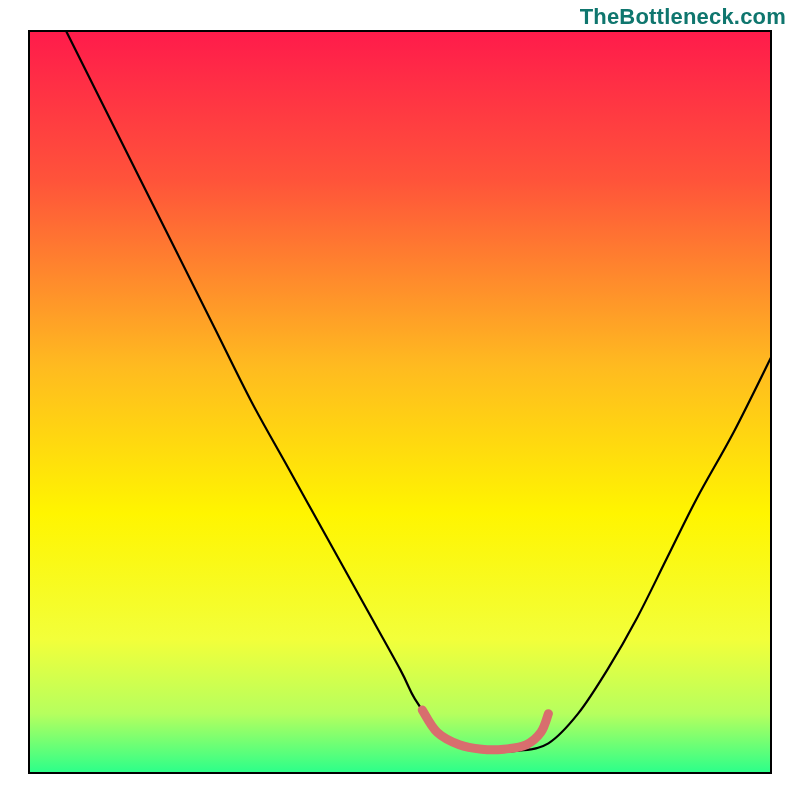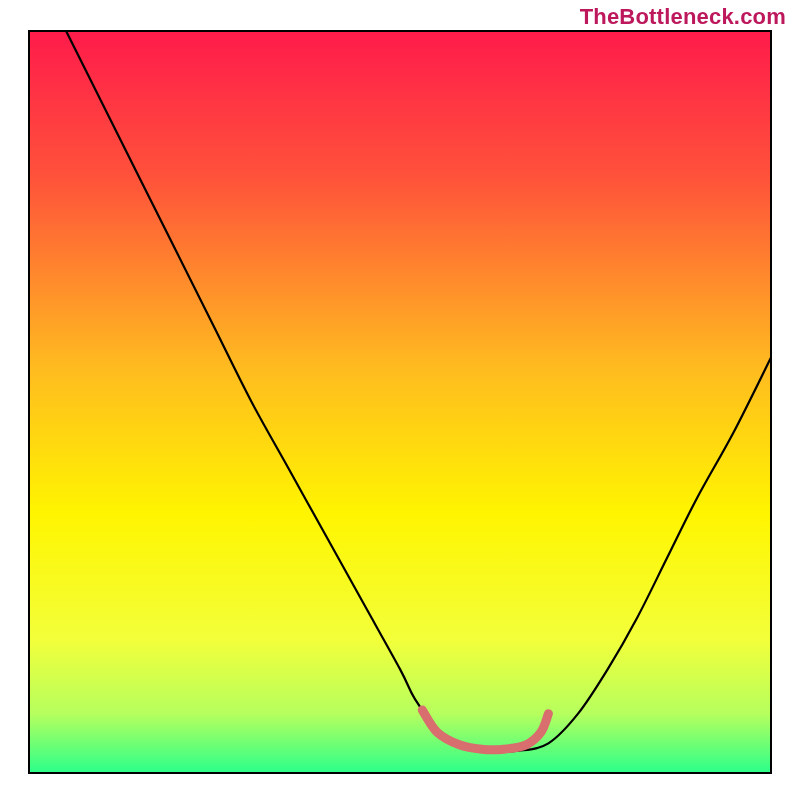--- a/index.html
+++ b/index.html
@@ -10,21 +10,21 @@
     font-family: Arial, Helvetica, sans-serif;
     overflow: hidden;
     position: relative;
   }
   .watermark {
     position: absolute;
     top: 4px;
     right: 14px;
     font-size: 22px;
     font-weight: bold;
-    color: #be185d;
+    color: #0f766e;
     letter-spacing: 0.2px;
     z-index: 10;
   }
   .chart-wrap {
     position: absolute;
     left: 0;
     top: 0;
     width: 800px;
     height: 800px;
   }

